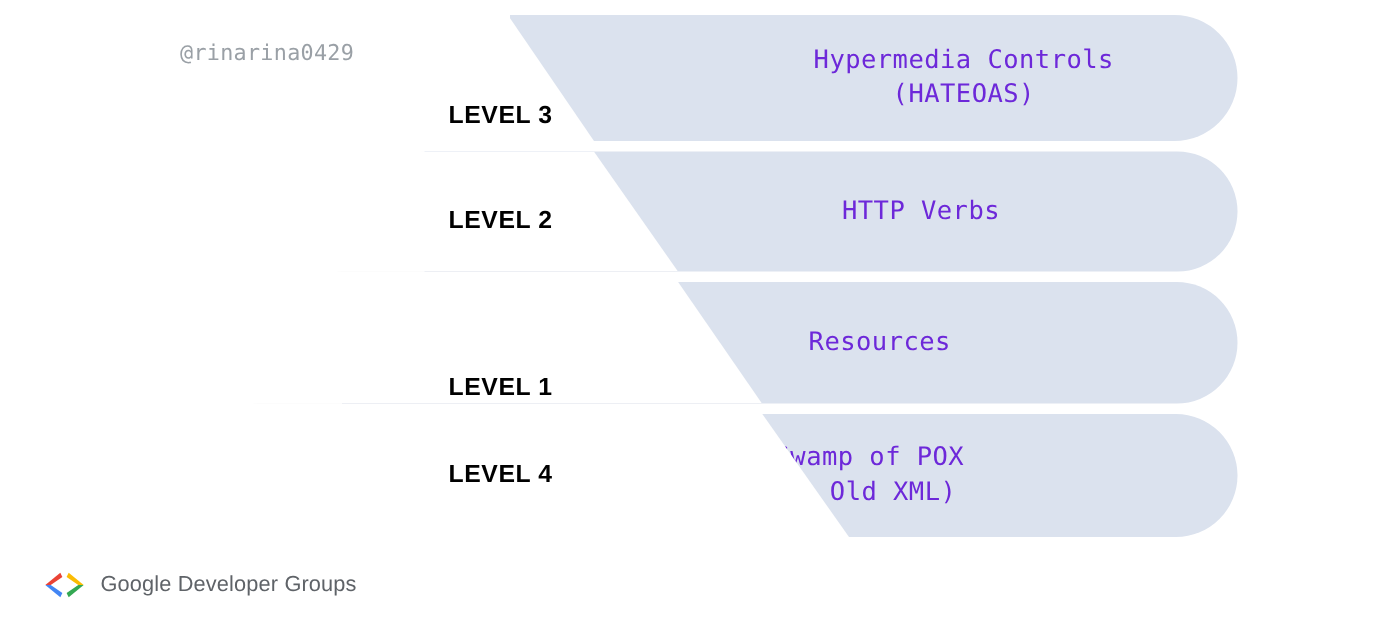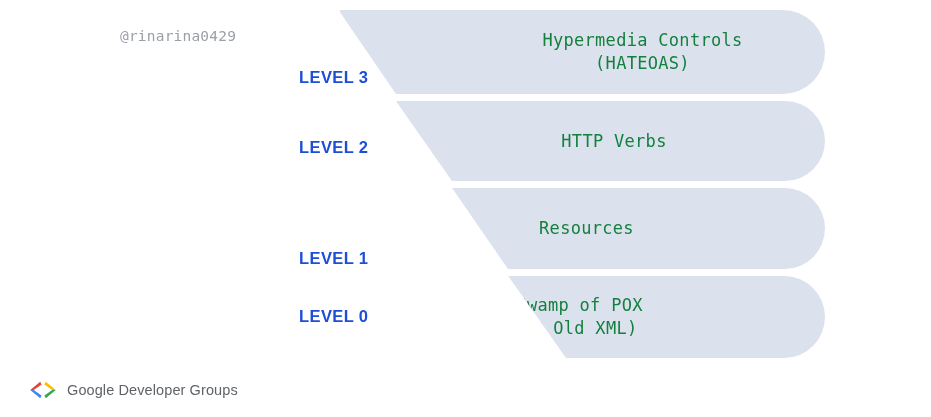--- a/index.html
+++ b/index.html
@@ -54,21 +54,21 @@
     background: #dbe2ee;
     border-radius: 0 44px 44px 0;
     display: flex;
     align-items: center;
     justify-content: center;
   }
   .bar-label {
     font-family: "DejaVu Sans Mono", monospace;
     font-size: 17px;
     line-height: 1.35;
-    color: #15803d;
+    color: #6d28d9;
     text-align: center;
     white-space: pre-line;
     padding-left: 120px;
     letter-spacing: 0.3px;
   }
 
   
   .pyramid {
     position: absolute;
     left: 0;
@@ -80,21 +80,21 @@
     position: absolute;
     background: #ffffff;
     filter: drop-shadow(0px 3px 3px rgba(60, 64, 67, 0.16));
   }
   .band-label {
     position: absolute;
     font-family: "Liberation Sans", sans-serif;
     font-weight: bold;
     font-size: 16.5px;
     letter-spacing: 0.4px;
-    color: #1d4ed8;
+    color: #000000;
     white-space: nowrap;
   }
 
   
   .footer {
     position: absolute;
     left: 28px;
     top: 381px;
     display: flex;
     align-items: center;
@@ -157,21 +157,21 @@
 
       <div class="band" style="left:111px; top:276px; width:455px; height:82px;
                   clip-path: polygon(12.7% 0%, 87.3% 0%, 100% 100%, 0% 100%);"></div>
 
       <div class="band-label" style="left:299px; top:68px;">LEVEL 3</div>
 
       <div class="band-label" style="left:299px; top:138px;">LEVEL 2</div>
 
       <div class="band-label" style="left:299px; top:219px;margin-top:30px;">LEVEL 1</div>
 
-      <div class="band-label" style="left:299px; top:307px;">LEVEL 0</div>
+      <div class="band-label" style="left:299px; top:307px;">LEVEL 4</div>
     </div>
   </div>
 
   <div class="footer">
     <svg class="gdg-mark" viewBox="0 0 30 18">
 
       <polygon points="12.2,0.8 13.6,3.6 5.8,9 2.2,9" fill="#ea4335"></polygon>
       <polygon points="2.2,9 5.8,9 13.6,14.4 12.2,17.2" fill="#4285f4"></polygon>
 
       <polygon points="17.8,0.8 16.4,3.6 24.2,9 27.8,9" fill="#fbbc04"></polygon>

